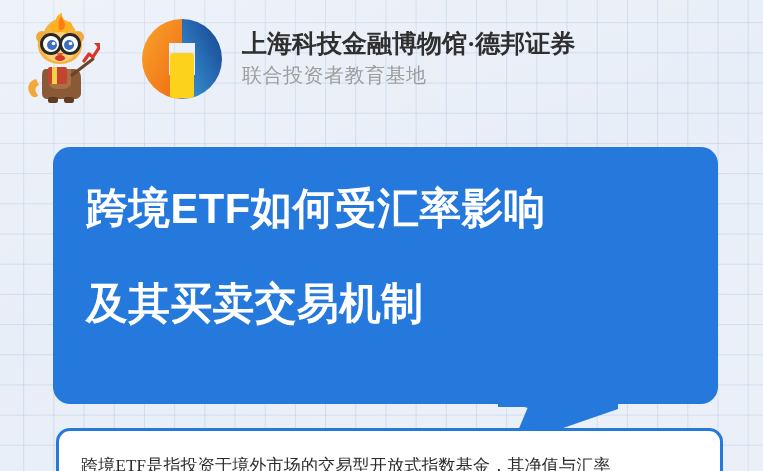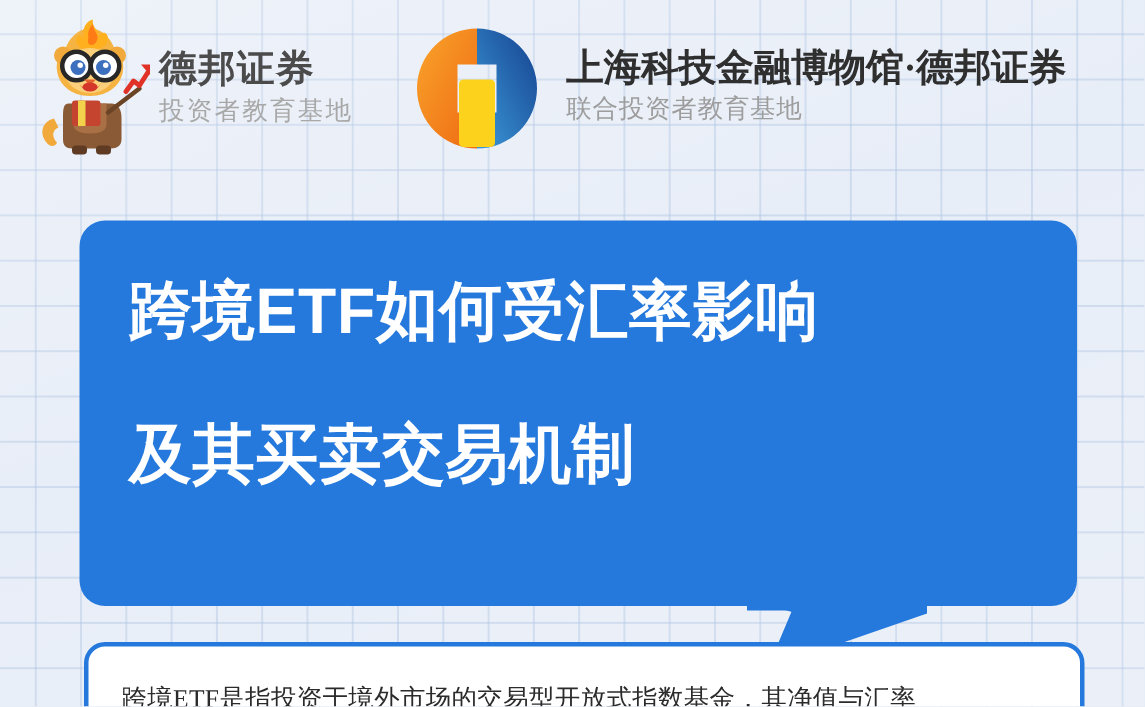--- a/index.html
+++ b/index.html
@@ -103,27 +103,27 @@
   .museum-name {
     font-size: 25px;
     font-weight: bold;
     color: #2f2f2f;
     letter-spacing: 0px;
     line-height: 1.15;
     white-space: nowrap;
     font-family: "Liberation Serif", "DejaVu Serif", serif;
   }
   .museum-sub {
-    font-size: 17px;
+    font-size: 20px;
     color: #9d9d9d;
     letter-spacing: 0.5px;
     line-height: 1.3;
     margin-top: 4px;
     white-space: nowrap;
-    font-family: Liberation Mono, monospace;
+    font-family: Liberation Sans, sans-serif;
   }
 
   
   .bubble {
     position: absolute;
     left: 53px;
     top: 147px;
     width: 665px;
     height: 257px;
     background: #2579dd;
@@ -228,24 +228,20 @@
 
           <path d="M34 40 L42 40 L38 44 Z" fill="#e2622f"></path>
           <path d="M31 43 C34 49 42 49 45 43 C42 48 34 48 31 43 Z" fill="#d4362a"></path>
           <ellipse cx="38" cy="45" rx="5" ry="3" fill="#d4362a"></ellipse>
 
           <polyline points="62,48 67,41 71,44 78,33" stroke="#e03226" stroke-width="3.2" fill="none" stroke-linecap="round" stroke-linejoin="round"></polyline>
           <path d="M72 30 L79 30 L78 37 Z" fill="#e03226"></path>
         </svg>
       </div>
 
-      <div class="brand-left-text">
-        <div class="brand-name">德邦证券</div>
-        <div class="brand-sub">投资者教育基地</div>
-      </div>
     </div>
 
     <div class="brand-right">
 
       <div class="museum-logo">
         <svg width="92" height="92" viewBox="0 0 92 92" xmlns="http://www.w3.org/2000/svg">
           <defs>
             <linearGradient id="gOrange" x1="0" y1="0" x2="1" y2="1">
               <stop offset="0%" stop-color="#f9a42c"></stop>
               <stop offset="100%" stop-color="#ef6a12"></stop>

